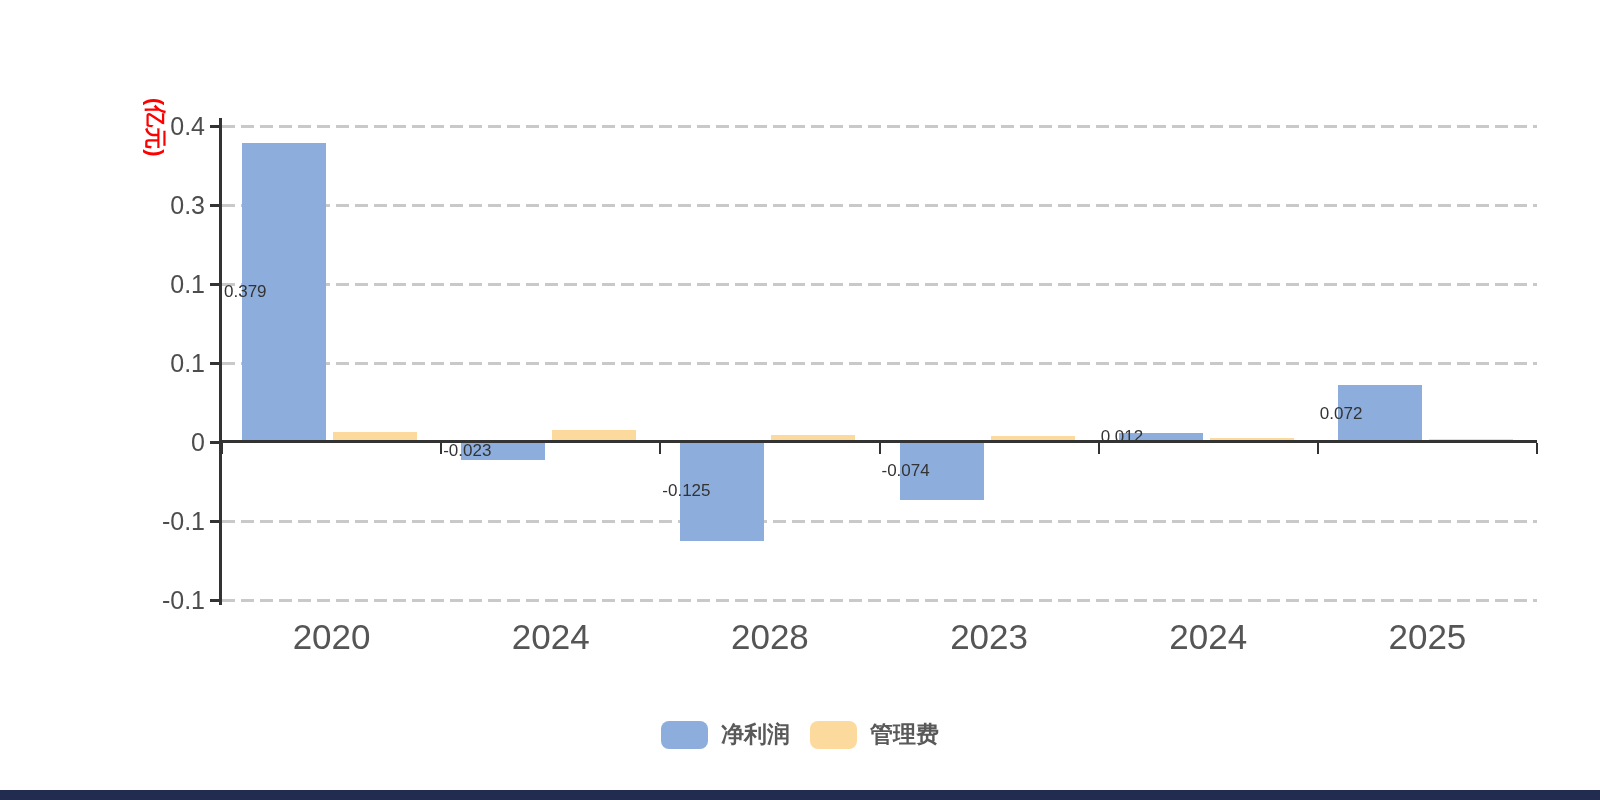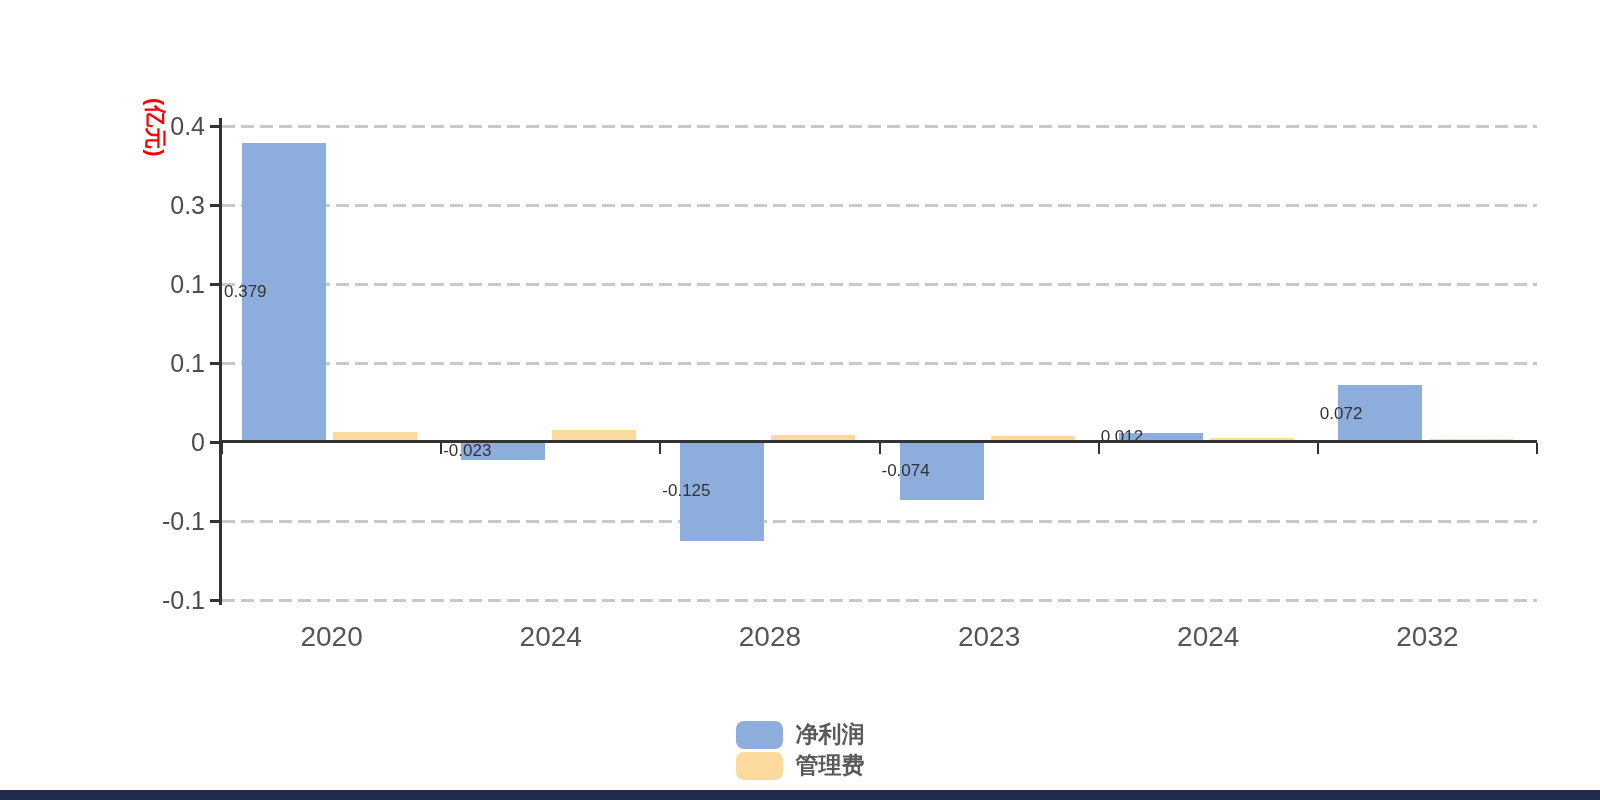--- a/index.html
+++ b/index.html
@@ -18,25 +18,25 @@
   .plot{position:absolute;left:0;top:0;width:1600px;height:800px;}
   .gridline{position:absolute;height:3px;
     background:repeating-linear-gradient(90deg,#c9c9c9 0 13px,transparent 13px 19px);z-index:1;}
   .axis-line{position:absolute;background:#333333;z-index:3;}
   .tick{position:absolute;background:#333333;z-index:3;}
   .bar{position:absolute;z-index:2;}
   .bar-label{position:absolute;z-index:4;width:120px;text-align:left;
     font-size:17px;color:#333333;line-height:28px;height:28px;}
   .ytick-label{position:absolute;width:80px;text-align:right;font-size:25px;
     color:#4d4d4d;line-height:30px;height:30px;z-index:4;}
-  .xtick-label{position:absolute;width:140px;text-align:center;font-size:28px;
+  .xtick-label{position:absolute;width:140px;text-align:center;font-size:35px;
     color:#555555;line-height:30px;height:30px;z-index:4;}
   .legend{
     position:absolute;left:0;right:0;top:719px;display:flex;justify-content:center;
-    align-items:center;z-index:5;flex-direction:column;
+    align-items:center;gap:20px;z-index:5;
   }
   .legend-item{display:flex;align-items:center;gap:13px;}
   .legend-swatch{width:47px;height:28px;border-radius:8px;}
   .legend-label{font-size:23px;font-weight:600;color:#595959;}
   .source-line{
     position:absolute;left:0;right:0;top:770px;text-align:center;
     font-size:19px;font-weight:bold;color:#c98a0e;z-index:5;
   }
   .bottom-bar{position:absolute;left:0;bottom:0;width:100%;height:10px;background:#222c50;z-index:6;}
 </style>
@@ -73,21 +73,21 @@
       <div class="tick" style="left: 659.333px; top: 443px; width: 2px; height: 11px;"></div>
       <div class="tick" style="left: 878.5px; top: 443px; width: 2px; height: 11px;"></div>
       <div class="tick" style="left: 1097.67px; top: 443px; width: 2px; height: 11px;"></div>
       <div class="tick" style="left: 1316.83px; top: 443px; width: 2px; height: 11px;"></div>
       <div class="tick" style="left: 1536px; top: 443px; width: 2px; height: 11px;"></div>
       <div class="xtick-label" style="left: 261.583px; top: 622px;">2020</div>
       <div class="xtick-label" style="left: 480.75px; top: 622px;">2024</div>
       <div class="xtick-label" style="left: 699.917px; top: 622px;">2028</div>
       <div class="xtick-label" style="left: 919.083px; top: 622px;">2023</div>
       <div class="xtick-label" style="left: 1138.25px; top: 622px;">2024</div>
-      <div class="xtick-label" style="left: 1357.42px; top: 622px;">2032</div>
+      <div class="xtick-label" style="left: 1357.42px; top: 622px;">2025</div>
       <div class="bar" style="left: 242px; top: 142.59px; width: 84px; height: 299.41px; background: rgb(141, 174, 220);"></div>
       <div class="bar-label" style="left: 224px; top: 278.295px;">0.379</div>
       <div class="bar" style="left: 461.167px; top: 442px; width: 84px; height: 18.17px; background: rgb(141, 174, 220);"></div>
       <div class="bar-label" style="left: 443.167px; top: 437.085px;">-0.023</div>
       <div class="bar" style="left: 680.333px; top: 442px; width: 84px; height: 98.75px; background: rgb(141, 174, 220);"></div>
       <div class="bar-label" style="left: 662.333px; top: 477.375px;">-0.125</div>
       <div class="bar" style="left: 899.5px; top: 442px; width: 84px; height: 58.46px; background: rgb(141, 174, 220);"></div>
       <div class="bar-label" style="left: 881.5px; top: 457.23px;">-0.074</div>
       <div class="bar" style="left: 1118.67px; top: 432.52px; width: 84px; height: 9.48px; background: rgb(141, 174, 220);"></div>
       <div class="bar-label" style="left: 1100.67px; top: 423.26px;">0.012</div>

